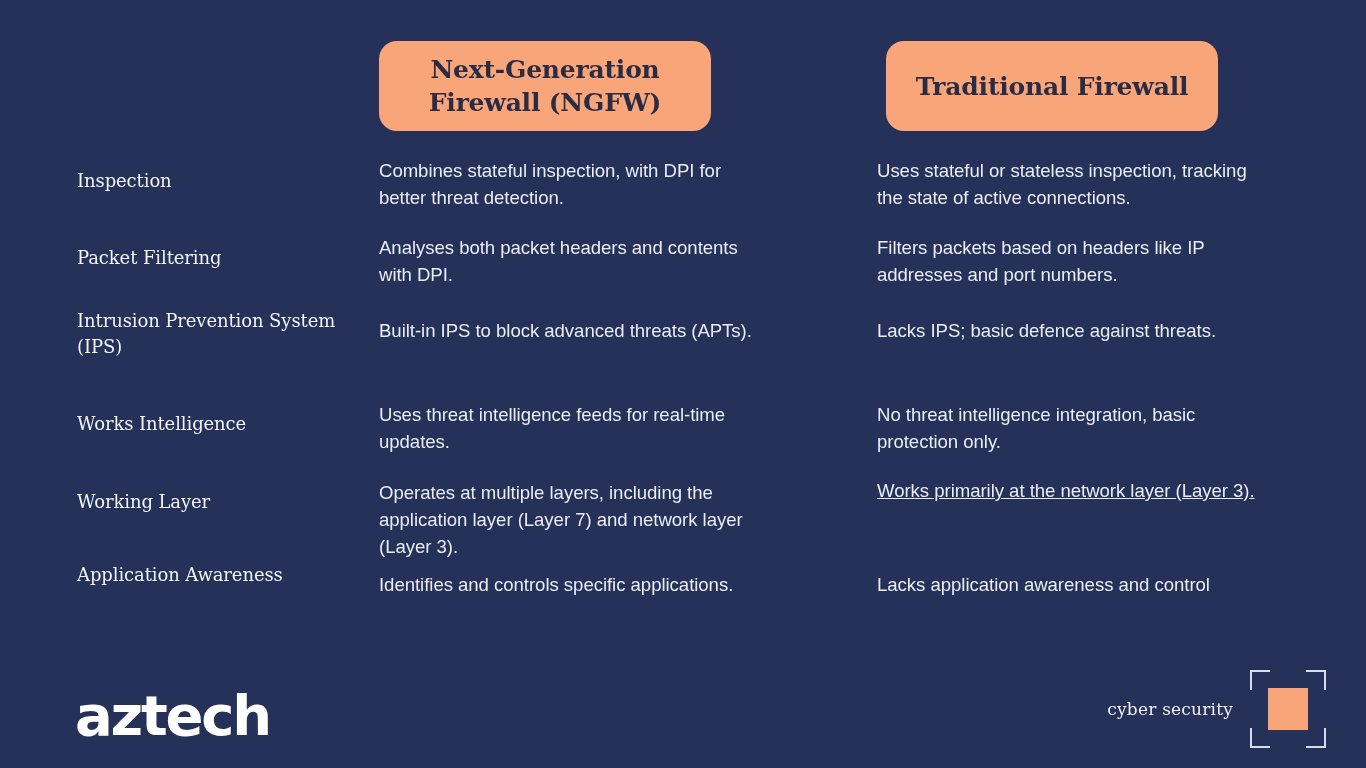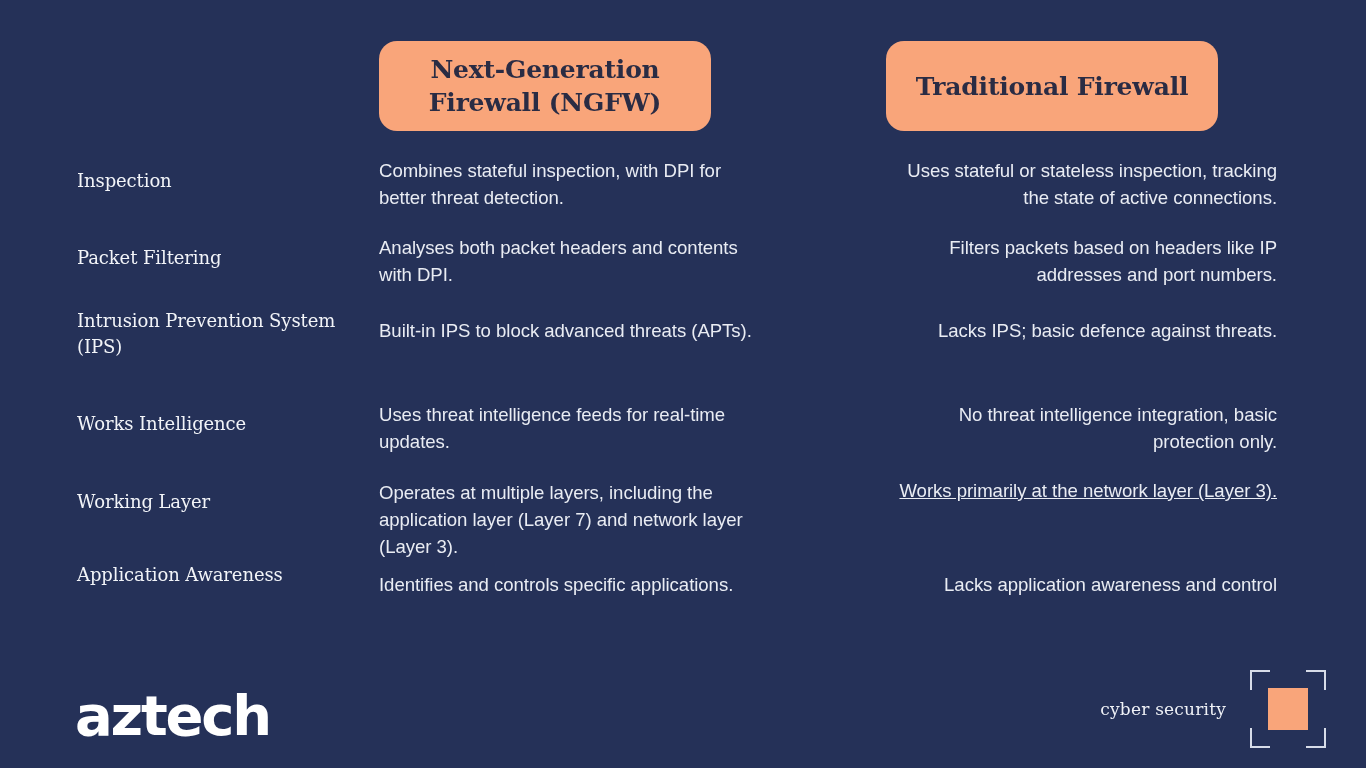--- a/index.html
+++ b/index.html
@@ -74,40 +74,39 @@
   }
   .cell-trad {
     position:absolute;
     left:877px;
     width:400px;
     color:#E9ECF3;
     font-family:"Liberation Sans", sans-serif;
     font-size:18.6px;
     line-height:1.44;
     letter-spacing:-0.05px;
-    text-align:right;
   }
 
   
   #logo-aztech {
     position:absolute;
     left:75px; top:688px;
     color:#FFFFFF;
     font-family:"DejaVu Sans", sans-serif;
     font-weight:700;
     font-size:56px;
     letter-spacing:-2.2px;
     line-height:1;
   }
   #footer-right {
     position:absolute;
     right:40px; top:666px;
     display:flex;
     align-items:center;
-    gap:24px;
+    gap:17px;
     height:86px;
   }
   #cyber-security-label {
     color:#EFF1F6;
     font-family:"DejaVu Serif", serif;
     font-size:17px;
     letter-spacing:0.2px;
     white-space:nowrap;
   }
   #bracket-mark {

